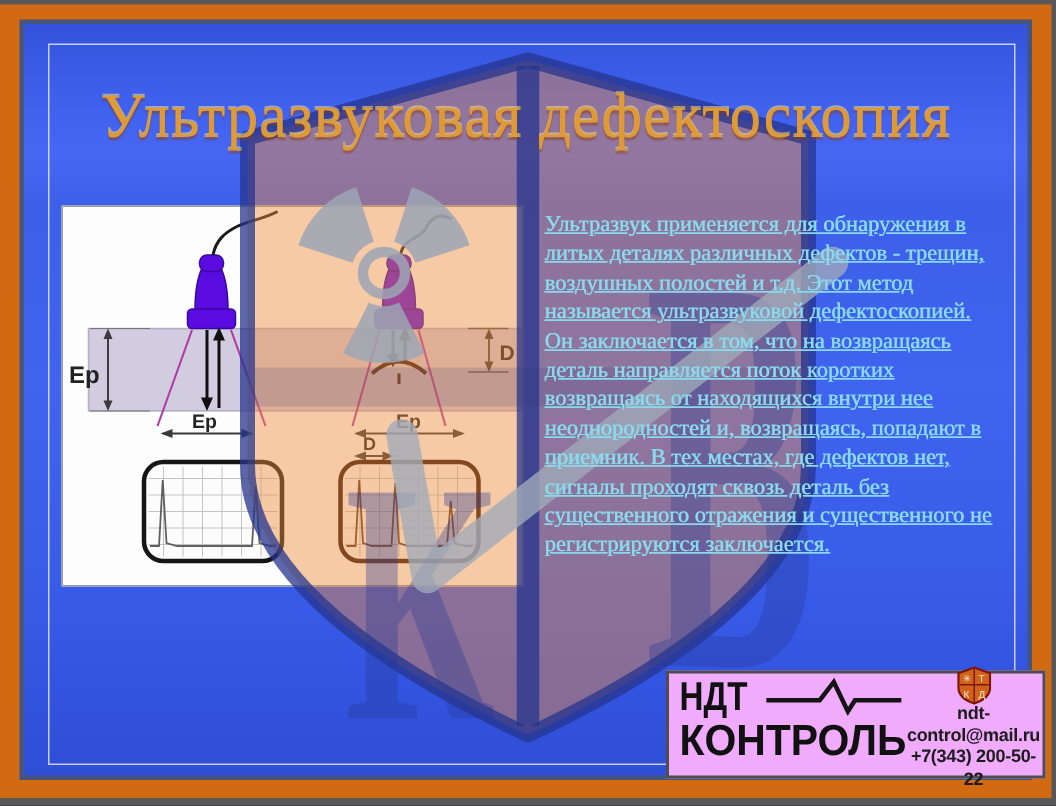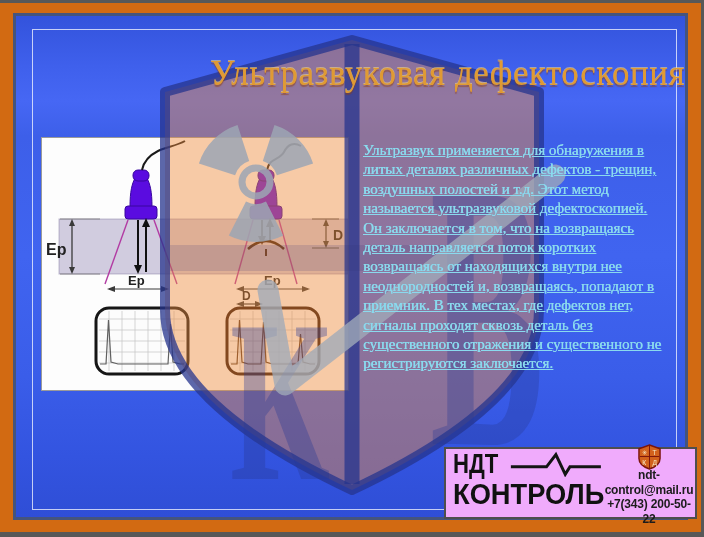--- a/index.html
+++ b/index.html
@@ -5,22 +5,22 @@
   html,body{margin:0;padding:0;background:#333;}
   #stage{position:relative;width:704px;height:537px;overflow:hidden;background:#585858;
          font-family:"Liberation Serif", serif;}
   .b-orange{position:absolute;left:0;top:3px;right:3px;bottom:5px;background:#D26A12;}
   .b-slate{position:absolute;left:13px;top:13px;right:16px;bottom:17px;background:#45547C;}
   .slide{position:absolute;left:16px;top:16px;right:19px;bottom:20px;
          background:linear-gradient(180deg,#3353DC 0%,#3F60EC 10%,#4667F4 17%,#3D5FE9 24%,
                     #4064F0 48%,#3A5DE9 72%,#3354E0 88%,#2F4ED6 100%);}
   .frame-line{position:absolute;left:32px;top:29px;width:643px;height:479px;
               border:1px solid rgba(255,255,255,0.72);z-index:4;}
-  .title{position:absolute;left:16px;right:19px;top:54px;text-align:right;z-index:6;
-         font-size:35px;letter-spacing:0.5px;color:#E09A33;
+  .title{position:absolute;left:16px;right:19px;top:54px;text-align:center;z-index:6;
+         font-size:42px;letter-spacing:0.5px;color:#E09A33;
          text-shadow:0 -1px 0 rgba(250,222,130,0.55), 0 2px 1px rgba(145,60,8,0.5);}
   .panel{position:absolute;left:41px;top:137px;width:306px;height:252px;background:#FDFDFD;
          border:1px solid #9a9a9a;z-index:2;box-sizing:content-box;}
   .watermark{position:absolute;left:0;top:0;z-index:3;pointer-events:none;}
   .bodytext{position:absolute;left:363px;top:141px;width:318px;z-index:6;
             font-size:15px;color:#8ADAEE;text-shadow:0.4px 0 0 #8ADAEE;text-decoration:underline;}
   .bodytext div{height:19.4px;line-height:19.4px;white-space:nowrap;}
   .logo-box{position:absolute;left:444px;top:447px;width:253px;height:72px;background:#f0abfc;
             border:2px solid #4e4e4e;z-index:10;display:flex;box-sizing:border-box;
             font-family:"Liberation Sans", sans-serif;}

